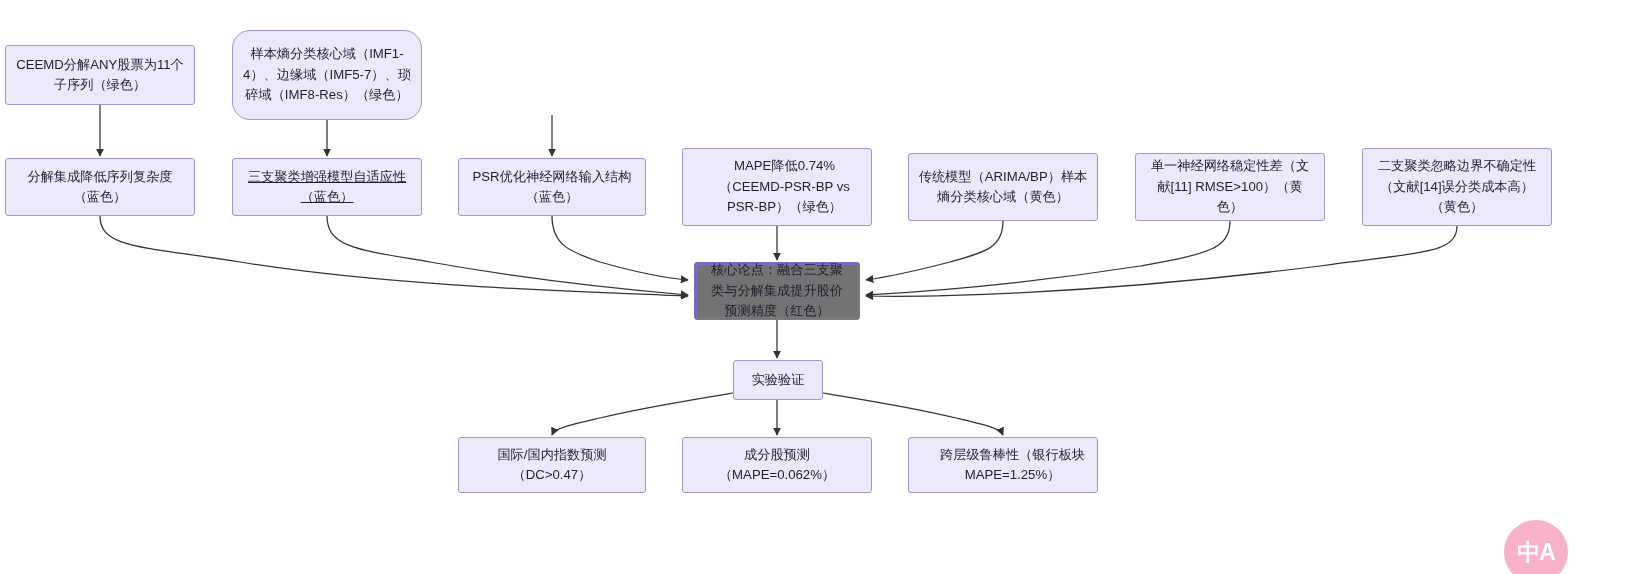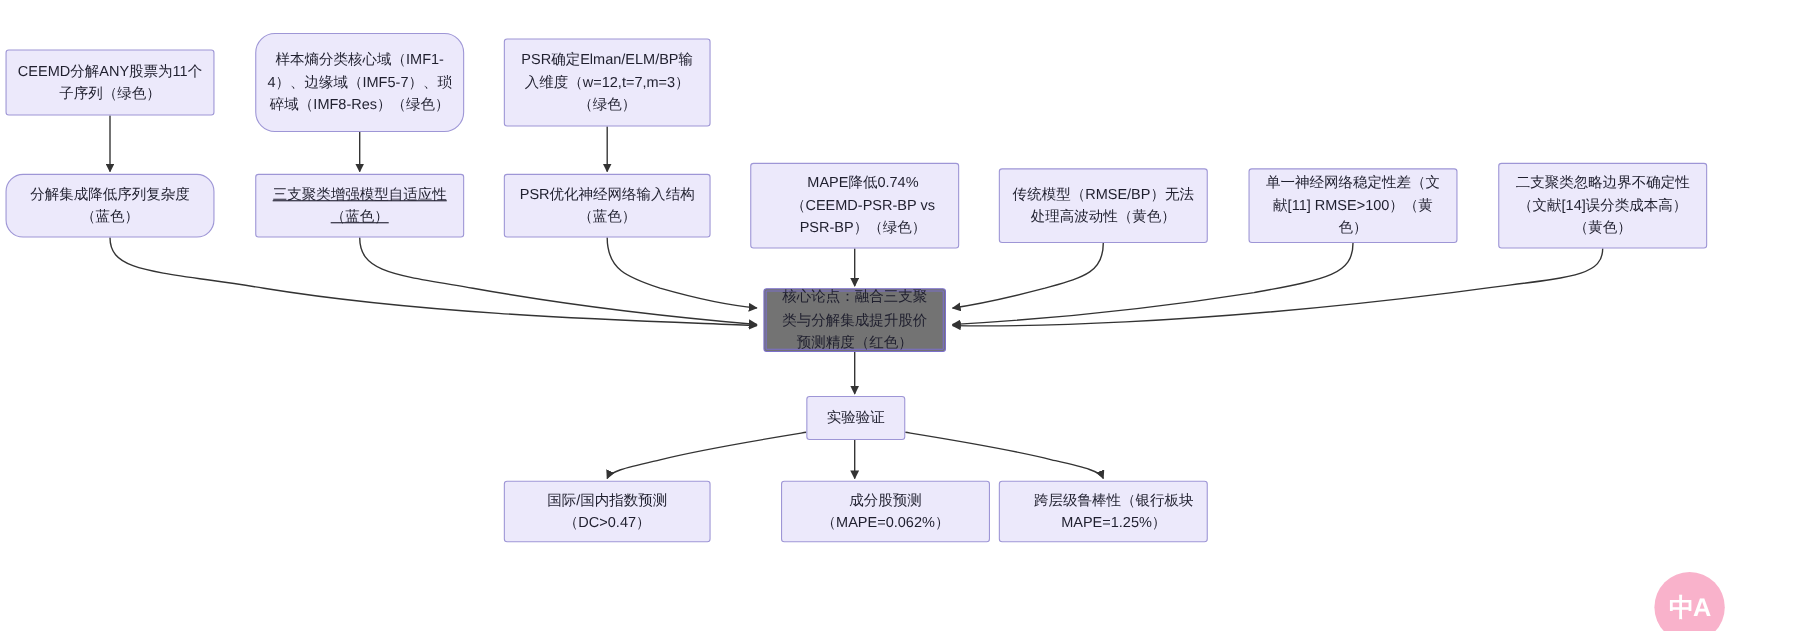--- a/index.html
+++ b/index.html
@@ -107,42 +107,39 @@
   </svg>
 
   <div class="node" style="left:5px; top:45px; width:190px; height:60px;">
     <span class="label">CEEMD分解ANY股票为11个子序列（绿色）</span>
   </div>
 
   <div class="node" style="left:232px; top:30px; width:190px; height:90px;border-radius:18px;">
     <span class="label">样本熵分类核心域（IMF1-4）、边缘域（IMF5-7）、琐碎域（IMF8-Res）（绿色）</span>
   </div>
 
-  <div class="node" style="left:458px; top:35px; width:188px; height:80px;">
-    <span class="label">PSR确定Elman/ELM/BP输入维度（w=12,t=7,m=3）（绿色）</span>
-  </div>
 
-  <div class="node" style="left:5px; top:158px; width:190px; height:58px;border-radius:16px;">
+  <div class="node" style="left:5px; top:158px; width:190px; height:58px;">
     <span class="label">分解集成降低序列复杂度（蓝色）</span>
   </div>
 
   <div class="node" style="left:232px; top:158px; width:190px; height:58px;text-decoration:underline;">
     <span class="label">三支聚类增强模型自适应性（蓝色）</span>
   </div>
 
   <div class="node" style="left:458px; top:158px; width:188px; height:58px;">
     <span class="label">PSR优化神经网络输入结构（蓝色）</span>
   </div>
 
   <div class="node" style="left:682px; top:148px; width:190px; height:78px;padding-left:24px;">
     <span class="label">MAPE降低0.74%（CEEMD-PSR-BP vs PSR-BP）（绿色）</span>
   </div>
 
   <div class="node" style="left:908px; top:153px; width:190px; height:68px;">
-    <span class="label">传统模型（RMSE/BP）无法处理高波动性（黄色）</span>
+    <span class="label">传统模型（ARIMA/BP）样本熵分类核心域（黄色）</span>
   </div>
 
   <div class="node" style="left:1135px; top:153px; width:190px; height:68px;">
     <span class="label">单一神经网络稳定性差（文献[11] RMSE&gt;100）（黄色）</span>
   </div>
 
   <div class="node" style="left:1362px; top:148px; width:190px; height:78px;">
     <span class="label">二支聚类忽略边界不确定性（文献[14]误分类成本高）（黄色）</span>
   </div>
 
@@ -151,21 +148,21 @@
   </div>
 
   <div class="node" style="left:733px; top:360px; width:90px; height:40px;">
     <span class="label">实验验证</span>
   </div>
 
   <div class="node" style="left:458px; top:437px; width:188px; height:56px;">
     <span class="label">国际/国内指数预测（DC&gt;0.47）</span>
   </div>
 
-  <div class="node" style="left:682px; top:437px; width:190px; height:56px;margin-left:28px;">
+  <div class="node" style="left:682px; top:437px; width:190px; height:56px;">
     <span class="label">成分股预测（MAPE=0.062%）</span>
   </div>
 
   <div class="node" style="left:908px; top:437px; width:190px; height:56px;padding-left:28px;">
     <span class="label">跨层级鲁棒性（银行板块MAPE=1.25%）</span>
   </div>
 
   <div class="watermark" style="left:1504px; top:520px;">
     <span>中A</span>
   </div>

